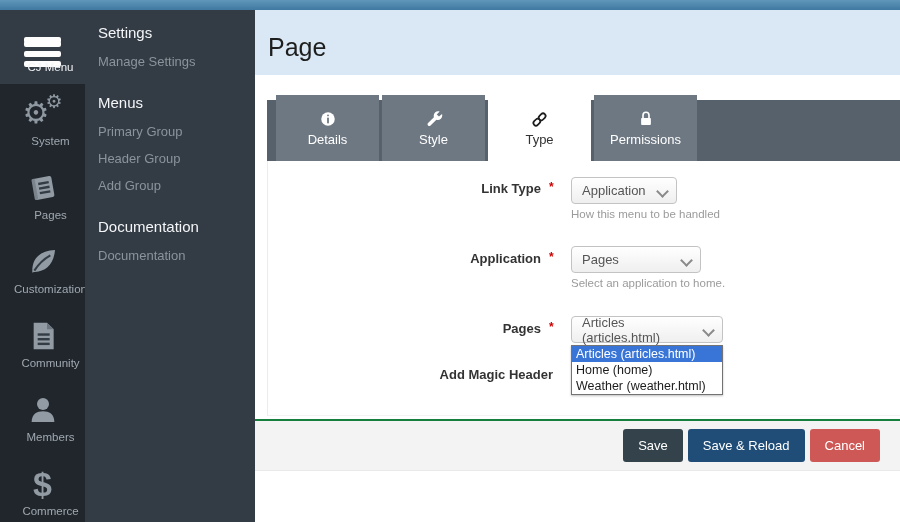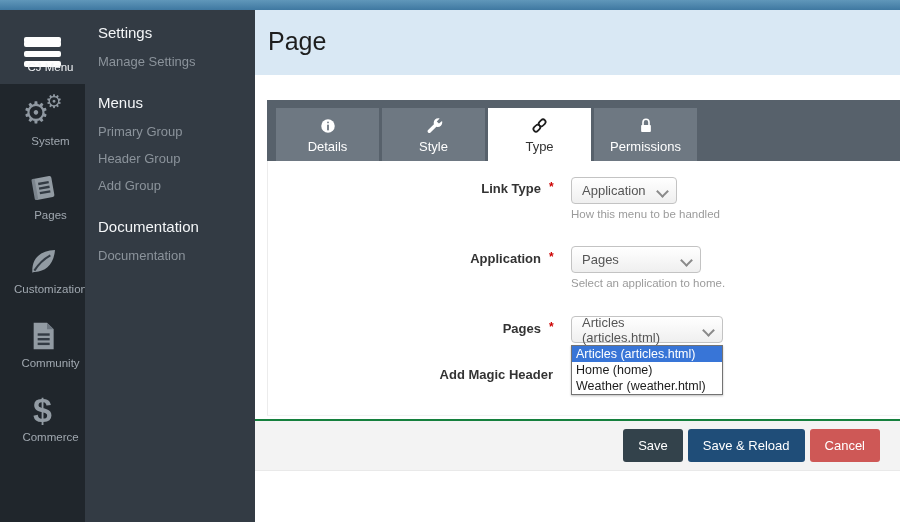--- a/index.html
+++ b/index.html
@@ -26,25 +26,25 @@
   .dollar{font-size:34px;font-weight:bold;color:#929ba3;line-height:34px;}
   
   #menu-panel{position:absolute;left:85px;top:10px;width:170px;height:512px;
     background:#333b44;padding:14px 0 0 13px;box-sizing:border-box;}
   .panel-title{font-size:15px;color:#f4f6f8;margin:0 0 11px 0;font-weight:500;}
   .panel-item{font-size:13px;color:#8b939b;margin:0 0 8px 0;line-height:19px;cursor:pointer;}
   .panel-section{margin-bottom:23px;}
   
   #content{position:absolute;left:255px;top:10px;width:645px;height:512px;background:#ffffff;}
   #page-header{position:absolute;left:0;top:0;width:645px;height:65px;background:#d9e8f4;}
-  #page-title{position:absolute;left:13px;top:17px;font-size:25px;font-weight:400;color:#1e1e1e;margin:0;}
+  #page-title{position:absolute;left:13px;top:23px;font-size:25px;font-weight:400;color:#1e1e1e;margin:0;}
   
   #tab-strip{position:absolute;left:12px;top:90px;width:633px;height:61px;background:#57616b;
     display:flex;align-items:flex-end;padding-left:9px;box-sizing:border-box;gap:3px;}
-  .tab{width:103px;height:53px;background:#6e7882;color:#fff;display:flex;
+  .tab{width:103px;height:66px;background:#6e7882;color:#fff;display:flex;
     flex-direction:column;align-items:center;justify-content:center;gap:3px;cursor:pointer;}
   .tab.active{background:#ffffff;color:#333;}
   .tab-label{font-size:13px;}
   .tab-icon{height:20px;display:flex;align-items:center;justify-content:center;}
   
   #form-area{position:absolute;left:12px;top:151px;width:632px;height:254px;background:#fff;
     border-left:1px solid #ececec;border-right:0;border-bottom:1px solid #f3f3f3;}
   .frm-label{position:absolute;left:0;width:273px;text-align:right;
     font-size:13px;font-weight:bold;color:#333;}
   .frm-star{position:absolute;left:281px;width:12px;font-size:12px;font-weight:bold;color:#c00;}
@@ -128,20 +128,29 @@
         <path d="M4 2 h10 l5 5 v15 h-15 z" fill="#929ba3"></path>
         <path d="M14 2 l5 5 h-5 z" fill="#6d7680"></path>
         <rect x="7" y="10" width="9" height="1.8" fill="#333b44"></rect>
         <rect x="7" y="13.5" width="9" height="1.8" fill="#333b44"></rect>
         <rect x="7" y="17" width="9" height="1.8" fill="#333b44"></rect>
       </svg>
     </span>
     <span class="rail-label">Community</span>
   </div>
 
+  <div class="rail-item">
+    <span class="rail-icon">
+      <svg width="32" height="32" viewBox="0 0 24 24">
+        <circle cx="12" cy="7.5" r="4.5" fill="#929ba3"></circle>
+        <path d="M3.5 21 c0 -6 4 -8 8.5 -8 s8.5 2 8.5 8 z" fill="#929ba3"></path>
+      </svg>
+    </span>
+    <span class="rail-label">Members</span>
+  </div>
 
   <div class="rail-item">
     <span class="rail-icon">
         <span class="dollar">$</span>
       </span>
     <span class="rail-label">Commerce</span>
   </div>
 </div>
 
 <div id="menu-panel">

